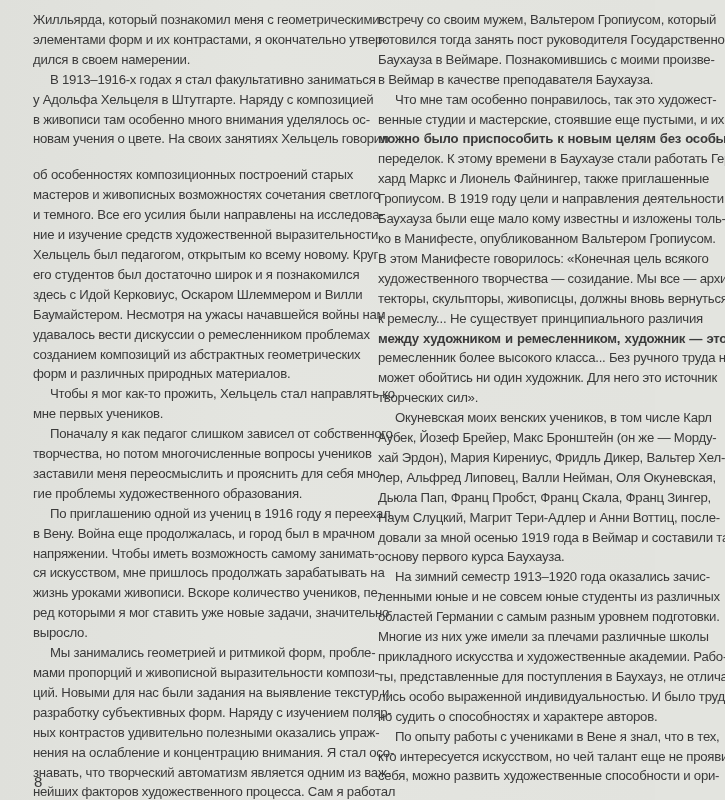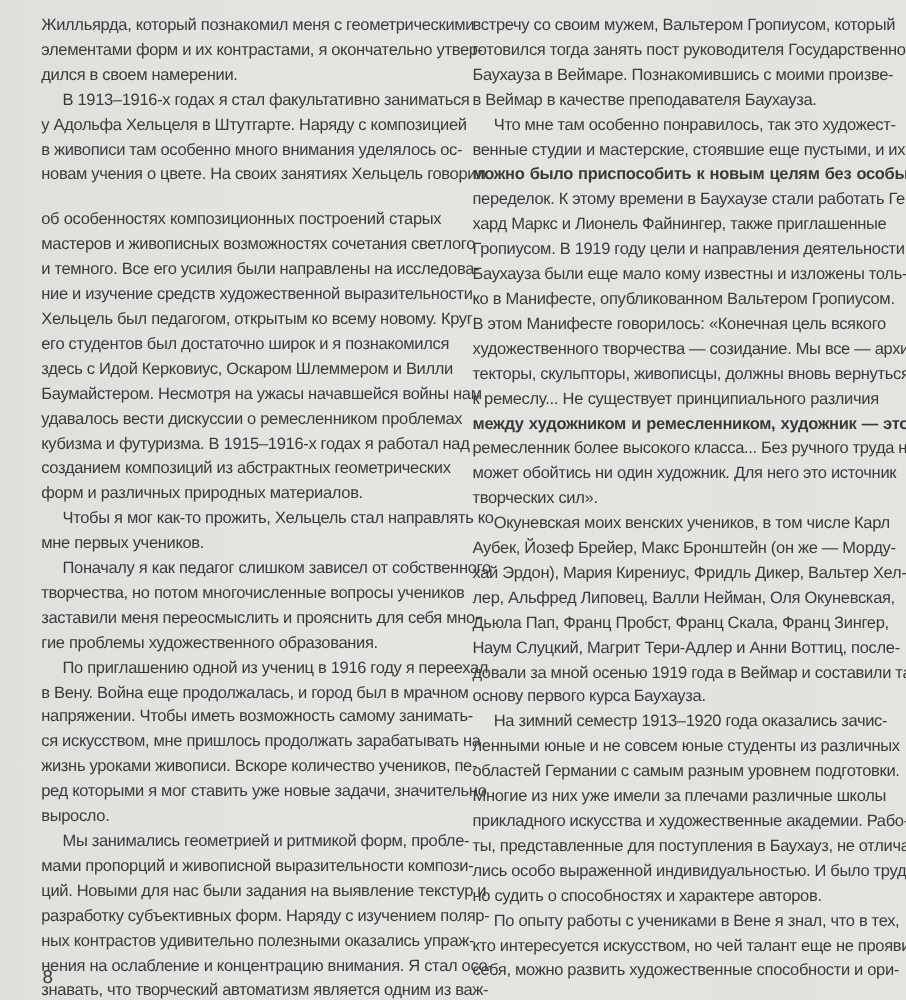--- a/index.html
+++ b/index.html
@@ -42,21 +42,20 @@
       <span class="line">новам учения о цвете. На своих занятиях Хельцель говорил</span>
       <span class="line" style="word-spacing: 0.183594px; margin-top: 16px;">об особенностях композиционных построений старых</span>
       <span class="line">мастеров и живописных возможностях сочетания светлого</span>
       <span class="line">и темного. Все его усилия были направлены на исследова-</span>
       <span class="line">ние и изучение средств художественной выразительности.</span>
       <span class="line">Хельцель был педагогом, открытым ко всему новому. Круг</span>
       <span class="line">его студентов был достаточно широк и я познакомился</span>
       <span class="line">здесь с Идой Керковиус, Оскаром Шлеммером и Вилли</span>
       <span class="line">Баумайстером. Несмотря на ужасы начавшейся войны нам</span>
       <span class="line">удавалось вести дискуссии о ремесленником проблемах</span>
-      <span class="line">кубизма и футуризма. В 1915–1916-х годах я работал над</span>
       <span class="line">созданием композиций из абстрактных геометрических</span>
       <span class="line">форм и различных природных материалов.</span>
       <span class="line indent">Чтобы я мог как-то прожить, Хельцель стал направлять ко</span>
       <span class="line">мне первых учеников.</span>
       <span class="line indent">Поначалу я как педагог слишком зависел от собственного</span>
       <span class="line">творчества, но потом многочисленные вопросы учеников</span>
       <span class="line">заставили меня переосмыслить и прояснить для себя мно-</span>
       <span class="line">гие проблемы художественного образования.</span>
       <span class="line indent">По приглашению одной из учениц в 1916 году я переехал</span>
       <span class="line">в Вену. Война еще продолжалась, и город был в мрачном</span>

